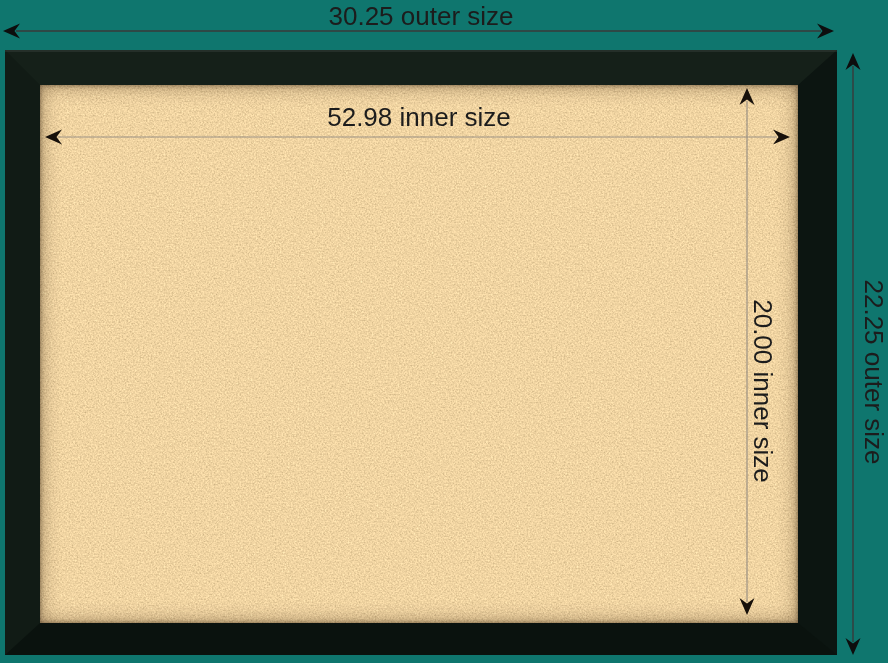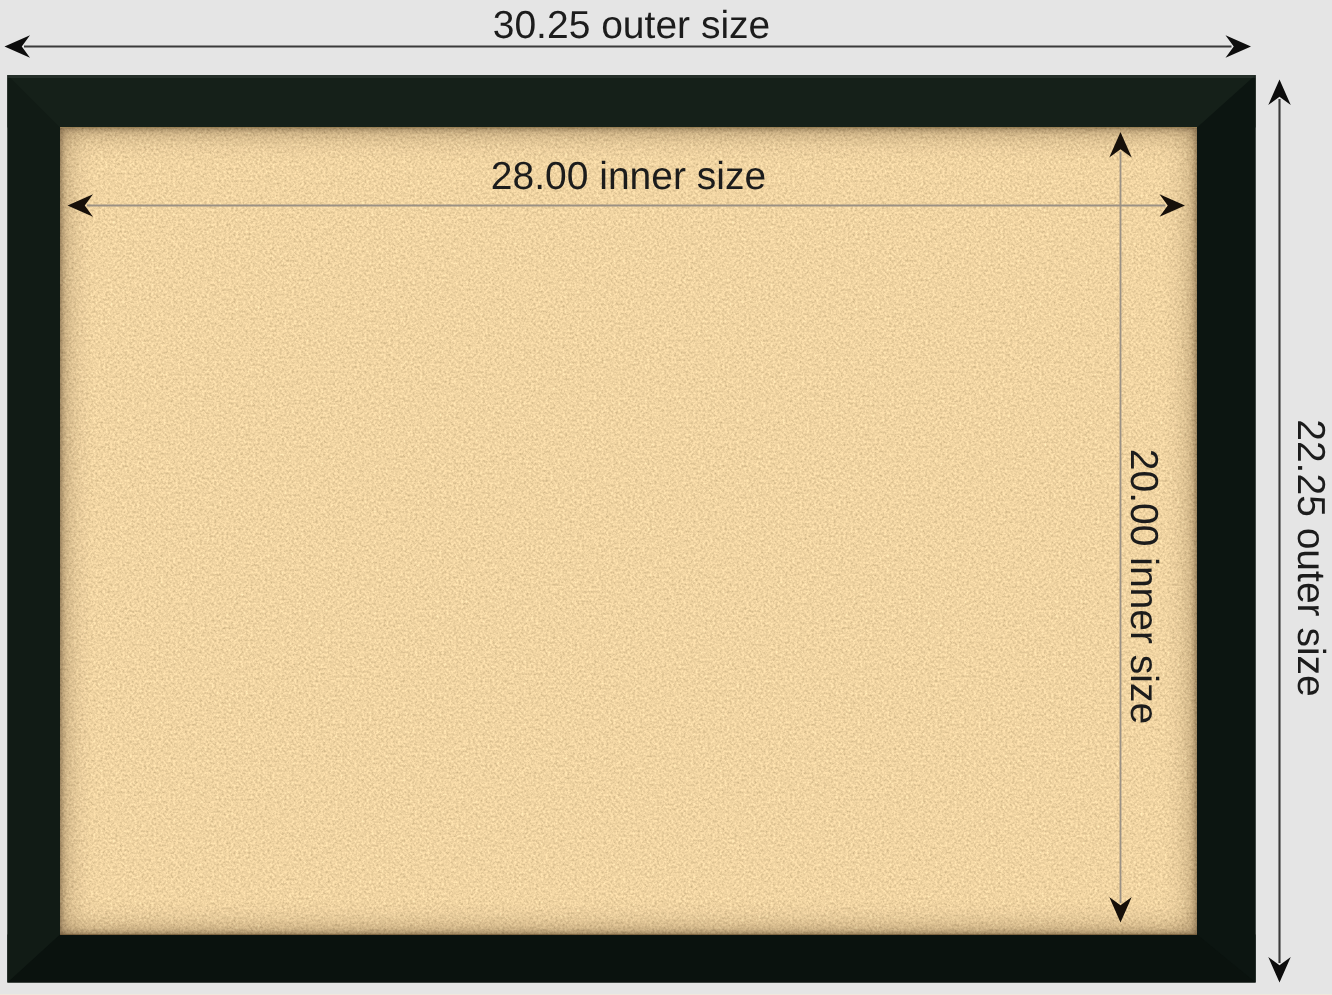--- a/index.html
+++ b/index.html
@@ -5,21 +5,21 @@
   html, body {
     margin: 0;
     padding: 0;
     background: #ffffff;
     font-family: "Liberation Sans", sans-serif;
   }
   .stage {
     position: relative;
     width: 888px;
     height: 663px;
-    background: #e5e5e5;
+    background: #0f766e;
     overflow: hidden;
   }
   
   .frame {
     position: absolute;
     left: 5px;
     top: 50px;
     width: 832px;
     height: 605px;
     box-sizing: border-box;
@@ -110,21 +110,21 @@
           </filter>
         </defs>
         <rect width="100%" height="100%" fill="#d2a05f"></rect>
         <rect width="100%" height="100%" filter="url(#corkF)"></rect>
       </svg>
       <div class="cork-shade"></div>
     </div>
   </div>
   <div class="frame-highlight"></div>
 
-  <div class="dim-label horizontal" style="left:419px; top:104px;">28.00 inner size</div>
+  <div class="dim-label horizontal" style="left:419px; top:104px;">52.98 inner size</div>
 
   <svg class="dim-svg" style="left:45px; top:129px;" width="745" height="16" viewBox="0 0 745 16">
     <line class="dim-line-light" x1="13" y1="8" x2="732" y2="8"></line>
     <path class="head-inner" d="M0,8 L17,0.5 L11.5,8 L17,15.5 Z"></path>
     <path class="head-inner" d="M745,8 L728,0.5 L733.5,8 L728,15.5 Z"></path>
   </svg>
 
   <svg class="dim-svg" style="left:739px; top:88px;" width="16" height="527" viewBox="0 0 16 527">
     <line class="dim-line-light" x1="8" y1="13" x2="8" y2="514"></line>
     <path class="head-inner" d="M8,0 L0.5,17 L8,11.5 L15.5,17 Z"></path>

